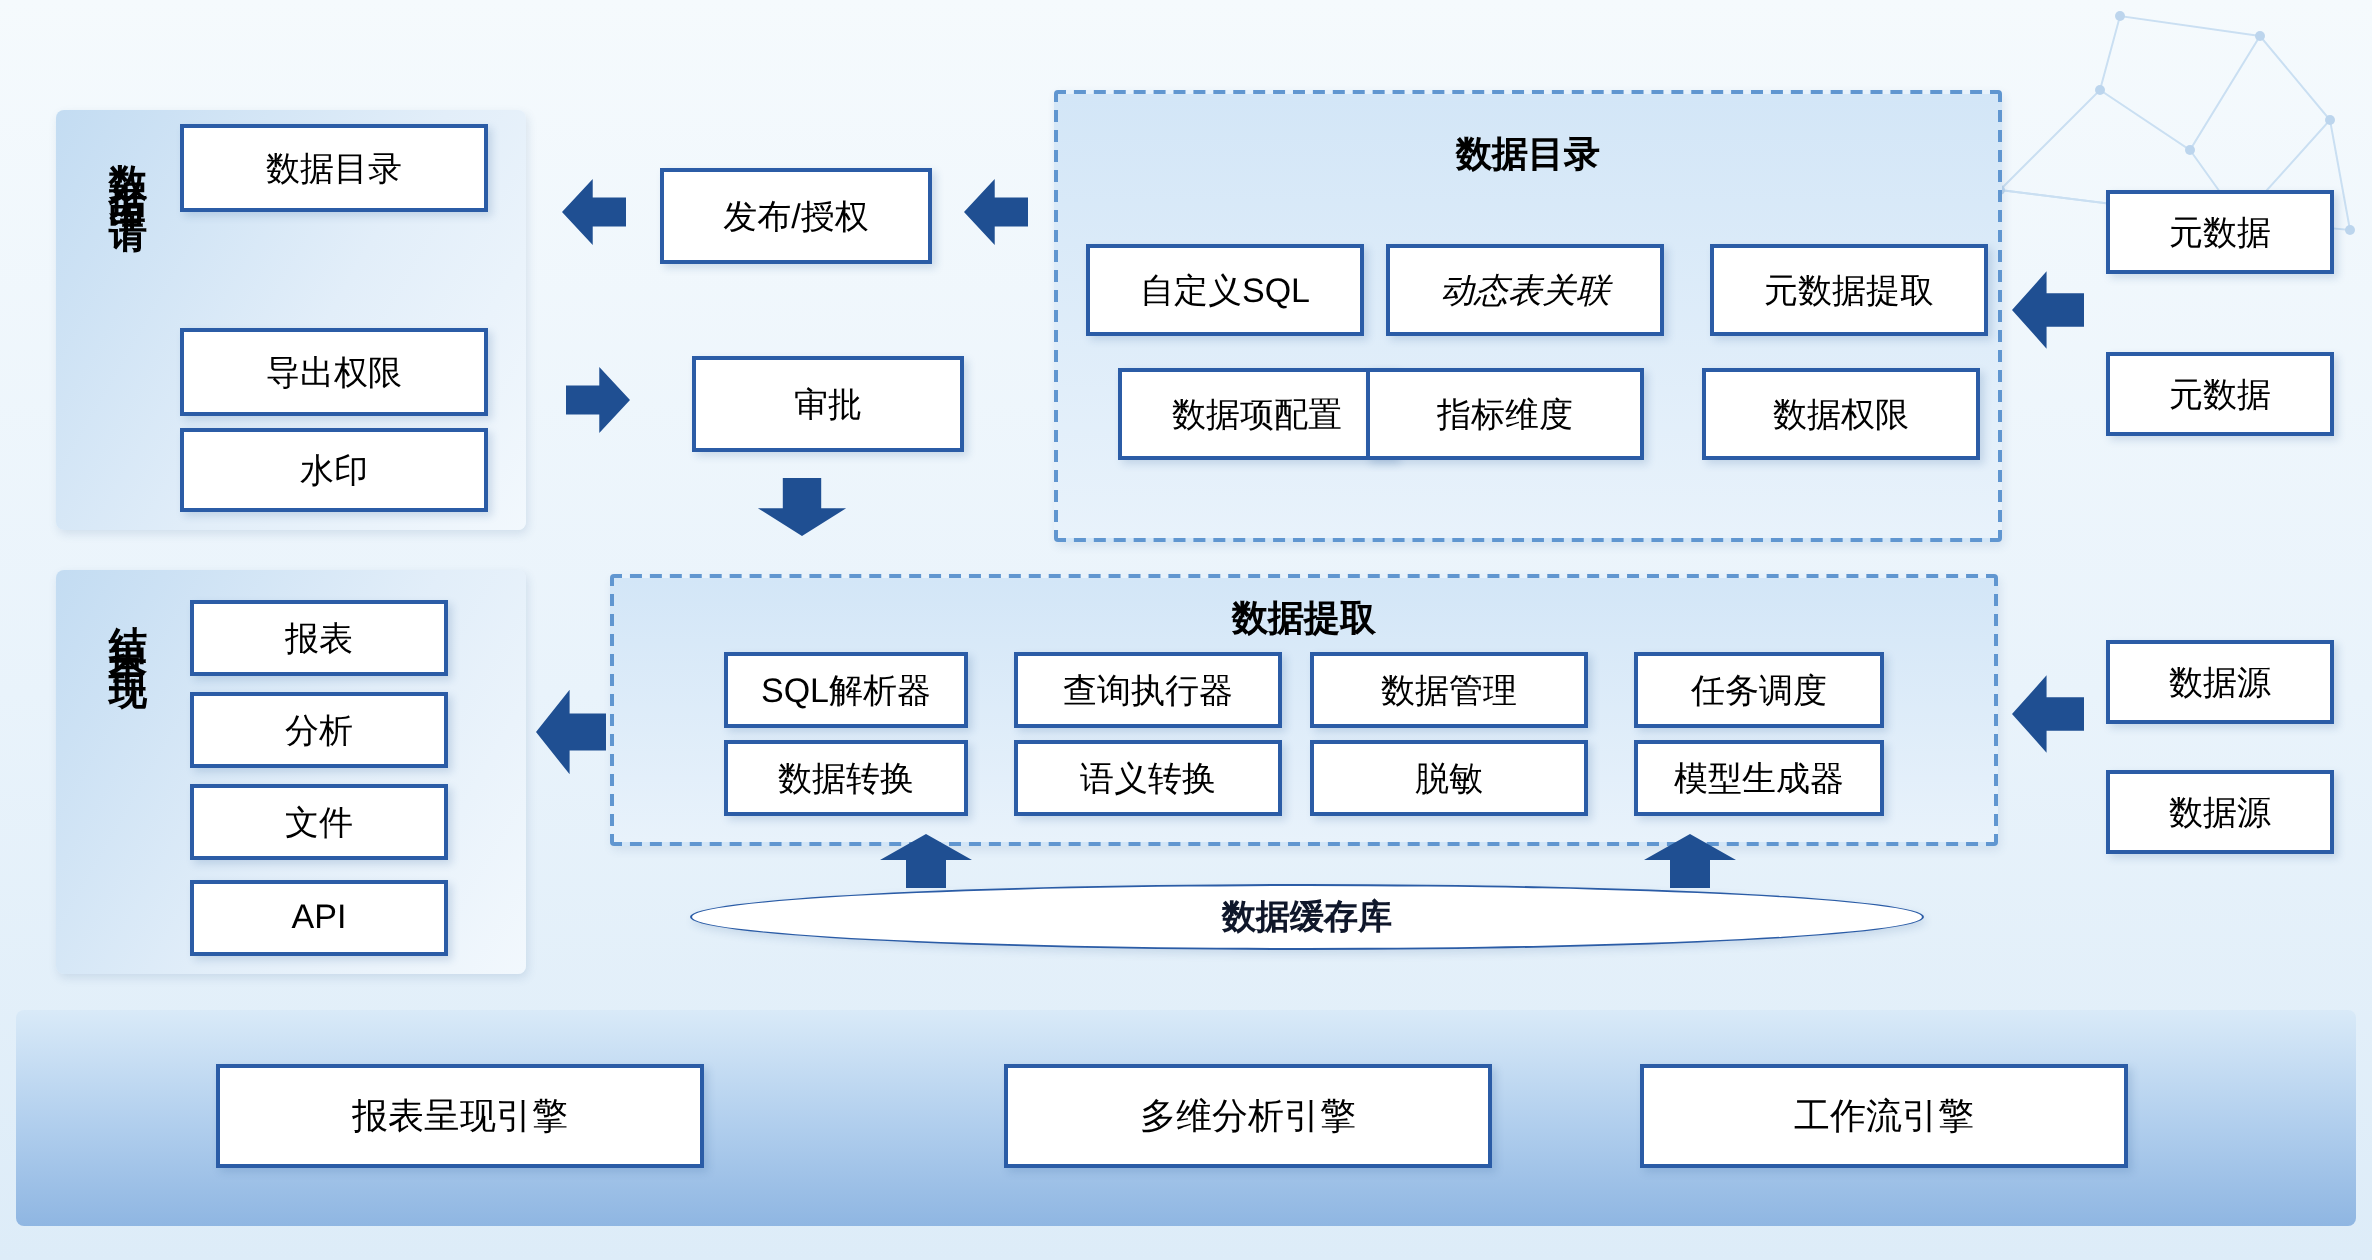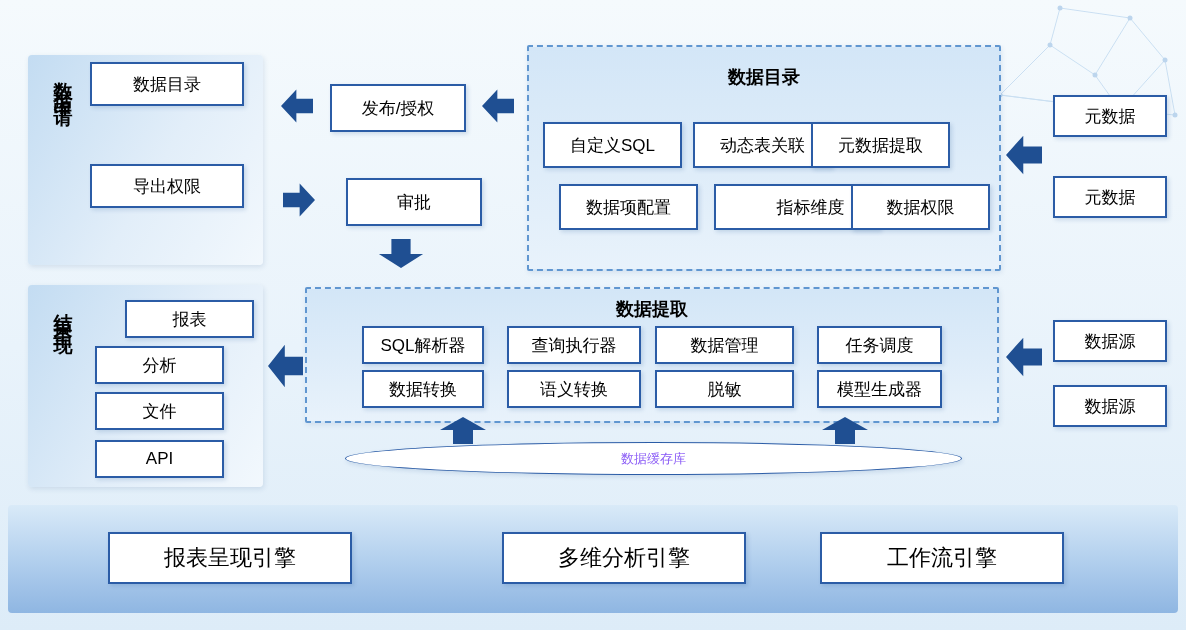--- a/index.html
+++ b/index.html
@@ -27,34 +27,34 @@
     position:absolute;border:2px dashed #6096d0;border-radius:2px;
     background:linear-gradient(180deg,#d3e6f7 0%,#e8f2fb 100%);
     box-shadow:1px 2px 5px rgba(60,100,150,.12);
   }
   .node{
     position:absolute;background:#ffffff;border:2px solid #2b5ca6;
     display:flex;align-items:center;justify-content:center;
     font-size:17px;color:#000;box-shadow:2px 2px 4px rgba(40,90,150,.18);
     white-space:nowrap;
   }
-  .engine{font-size:22px;}
+  .engine{font-size:18px;}
   .ctitle{
     position:absolute;left:0;right:0;text-align:center;
     font-weight:bold;font-size:18px;color:#000;
   }
   .vlabel{
     position:absolute;writing-mode:vertical-rl;text-orientation:upright;
     font-weight:bold;font-size:19px;letter-spacing:8px;color:#000;
   }
   .cache{
     position:absolute;left:345px;top:442px;width:615px;height:31px;
     background:#ffffff;border:1.5px solid #2b5ca6;border-radius:50%;
     display:flex;align-items:center;justify-content:center;
-    font-size:13px;font-weight:normal;color:#8b5cf6;
+    font-size:17px;font-weight:bold;color:#0f172a;
     box-shadow:1px 2px 4px rgba(40,90,150,.15);
   }
   .arrow{position:absolute;}
   .arrow svg{display:block;width:100%;height:100%;}
   .arr{fill:#1f4f92;}
 </style>
 </head>
 <body>
 
 <div class="canvas">
@@ -78,20 +78,21 @@
     </g>
   </svg>
 
   <div class="band"></div>
 
   <section class="group" style="left:28px;top:55px;width:235px;height:210px;">
     <div class="vlabel" style="left:22px;top:12px;">数据申请</div>
   </section>
   <div class="node" style="left:90px;top:62px;width:150px;height:40px;">数据目录</div>
   <div class="node" style="left:90px;top:164px;width:150px;height:40px;">导出权限</div>
+  <div class="node" style="left:90px;top:214px;width:150px;height:38px;">水印</div>
 
   <div class="node" style="left:330px;top:84px;width:132px;height:44px;">发布/授权</div>
   <div class="node" style="left:330px;top:178px;width:132px;height:44px;margin-left:16px;">审批</div>
 
   <div class="arrow" style="left:281px;top:88px;width:32px;height:36px;">
     <svg viewBox="0 0 100 100" preserveAspectRatio="none">
         <polygon class="arr" points="0,50 48,4 48,30 100,30 100,70 48,70 48,96" fill="#1f4f92"></polygon>
       </svg>
   </div>
   <div class="arrow" style="left:482px;top:88px;width:32px;height:36px;">
@@ -107,24 +108,24 @@
   <div class="arrow" style="left:377px;top:239px;width:48px;height:29px;">
     <svg viewBox="0 0 100 100" preserveAspectRatio="none">
         <polygon class="arr" points="50,100 4,52 30,52 30,0 70,0 70,52 96,52" fill="#1f4f92"></polygon>
       </svg>
   </div>
 
   <section class="container" style="left:527px;top:45px;width:470px;height:222px;">
     <div class="ctitle" style="top:18px;">数据目录</div>
   </section>
   <div class="node" style="left:543px;top:122px;width:135px;height:42px;">自定义SQL</div>
-  <div class="node" style="left:693px;top:122px;width:135px;height:42px;">动态表关联</div>
-  <div class="node" style="left:811px;top:122px;width:135px;height:42px;">元数据提取</div>
+  <div class="node" style="left:693px;top:122px;width:135px;height:42px;font-style:italic;">动态表关联</div>
+  <div class="node" style="left:855px;top:122px;width:135px;height:42px;">元数据提取</div>
   <div class="node" style="left:543px;top:184px;width:135px;height:42px;margin-left:16px;">数据项配置</div>
-  <div class="node" style="left:714px;top:184px;width:135px;height:42px;padding-left:27px;">指标维度</div>
+  <div class="node" style="left:683px;top:184px;width:135px;height:42px;">指标维度</div>
   <div class="node" style="left:851px;top:184px;width:135px;height:42px;">数据权限</div>
 
   <div class="node" style="left:1053px;top:95px;width:110px;height:38px;">元数据</div>
   <div class="node" style="left:1053px;top:176px;width:110px;height:38px;">元数据</div>
   <div class="arrow" style="left:1006px;top:134px;width:36px;height:42px;">
     <svg viewBox="0 0 100 100" preserveAspectRatio="none">
         <polygon class="arr" points="0,50 48,4 48,30 100,30 100,70 48,70 48,96" fill="#1f4f92"></polygon>
       </svg>
   </div>
 
@@ -150,21 +151,21 @@
 
   <div class="arrow" style="left:268px;top:343px;width:35px;height:46px;">
     <svg viewBox="0 0 100 100" preserveAspectRatio="none">
         <polygon class="arr" points="0,50 48,4 48,30 100,30 100,70 48,70 48,96" fill="#1f4f92"></polygon>
       </svg>
   </div>
 
   <section class="group" style="left:28px;top:285px;width:235px;height:202px;">
     <div class="vlabel" style="left:22px;top:12px;">结果呈现</div>
   </section>
-  <div class="node" style="left:95px;top:300px;width:125px;height:34px;margin-left:30px;">报表</div>
+  <div class="node" style="left:95px;top:300px;width:125px;height:34px;">报表</div>
   <div class="node" style="left:95px;top:346px;width:125px;height:34px;">分析</div>
   <div class="node" style="left:95px;top:392px;width:125px;height:34px;">文件</div>
   <div class="node" style="left:95px;top:440px;width:125px;height:34px;">API</div>
 
   <div class="arrow" style="left:438px;top:417px;width:50px;height:27px;">
     <svg viewBox="0 0 100 100" preserveAspectRatio="none">
         <polygon class="arr" points="50,0 4,48 30,48 30,100 70,100 70,48 96,48" fill="#1f4f92"></polygon>
       </svg>
   </div>
   <div class="arrow" style="left:820px;top:417px;width:50px;height:27px;">

